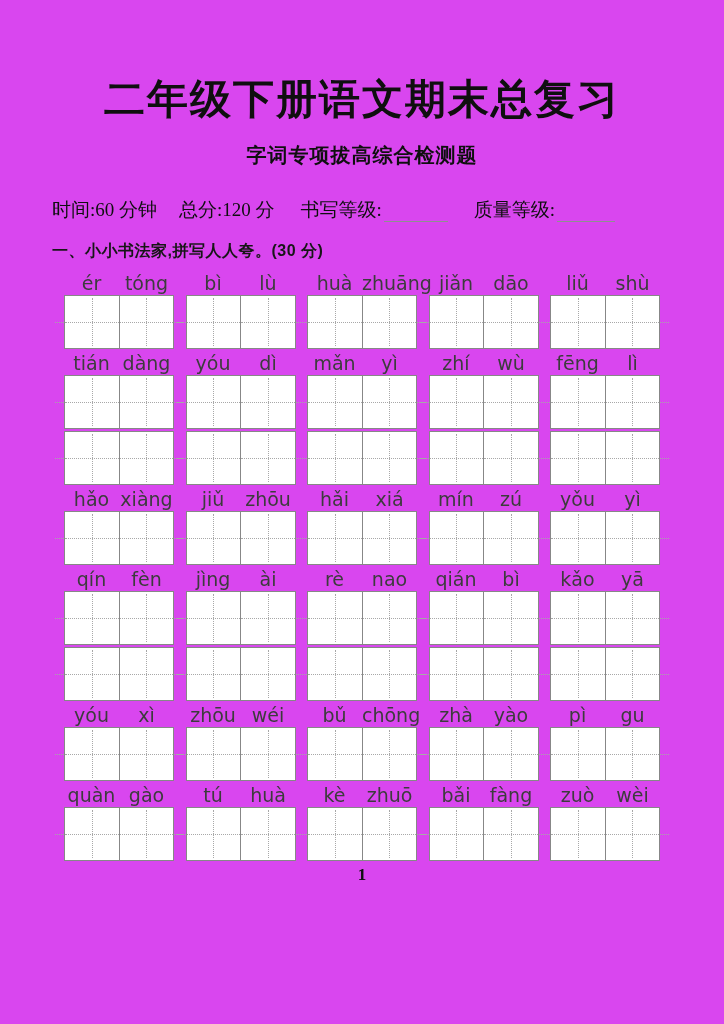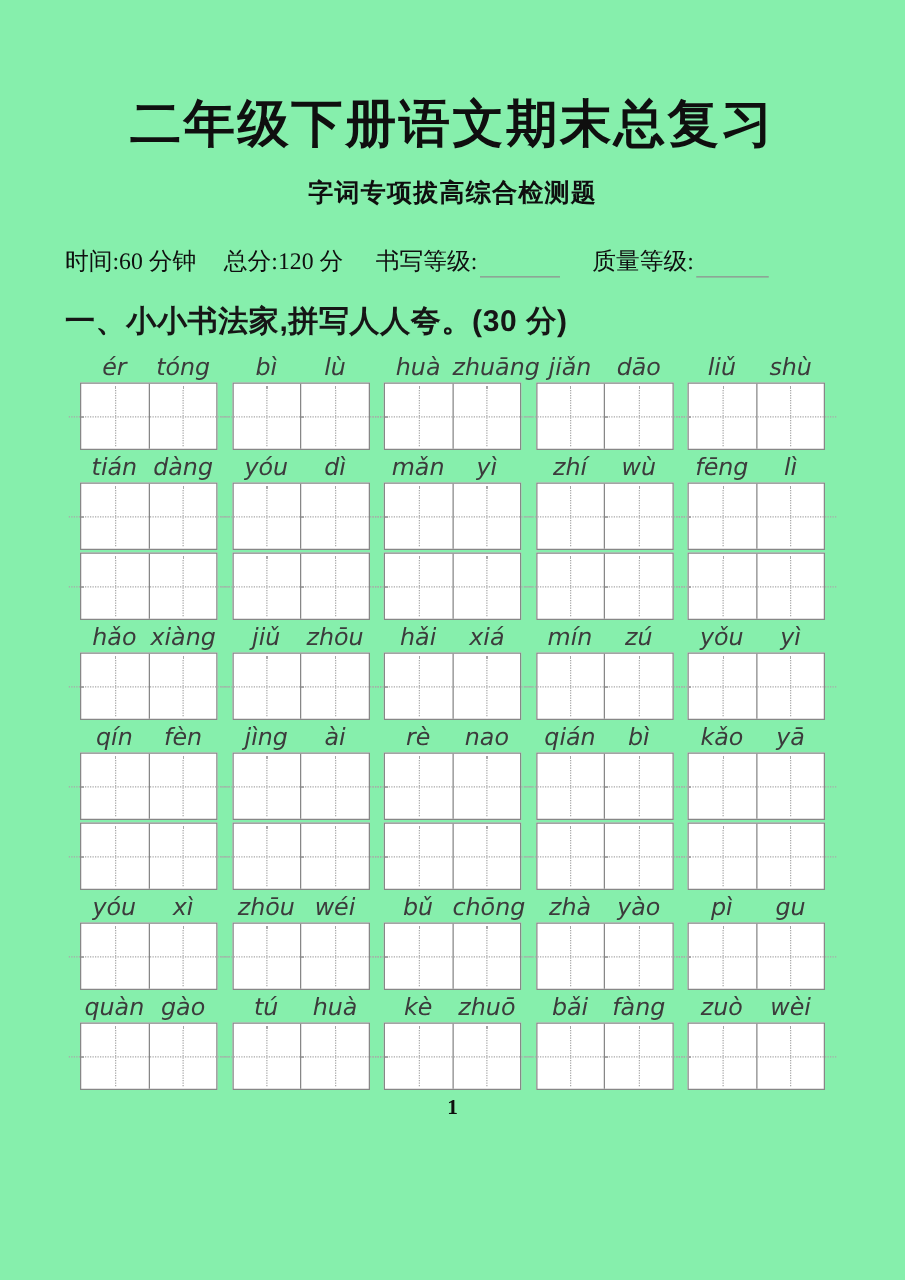--- a/index.html
+++ b/index.html
@@ -5,21 +5,21 @@
   html, body {
     margin: 0;
     padding: 0;
     background: #e8e8e8;
   }
   .page {
     position: relative;
     width: 724px;
     height: 1024px;
     margin: 0 auto;
-    background: #86efac;
+    background: #d946ef;
     overflow: hidden;
     font-family: "Liberation Serif", "DejaVu Serif", serif;
     color: #0f0f0f;
   }
   .title {
     margin: 0;
     padding-top: 76px;
     text-align: center;
     font-size: 41px;
     line-height: 1.15;
@@ -53,37 +53,36 @@
     display: inline-block;
     width: 64px;
     height: 16px;
     border-bottom: 1.5px solid #8f8f8f;
     margin-left: 2px;
     vertical-align: baseline;
   }
   .blank-line.short { width: 58px; }
   .section-heading {
     margin: 19px 0 0 52px;
-    font-size: 24px;
+    font-size: 16px;
     font-weight: bold;
     letter-spacing: 0.5px;
     font-family: "Liberation Sans", "DejaVu Sans", sans-serif;
     color: #161616;
   }
   .pinyin-grid {
     margin: 9px 0 0 64px;
     width: 596px;
   }
   .word-row { margin-bottom: 2px; }
   .pinyin-line {
     display: flex;
     justify-content: space-between;
     height: 24px;
     align-items: flex-end;
-    font-style: italic;
   }
   .pinyin-pair {
     width: 110px;
     display: flex;
   }
   .syl {
     width: 50%;
     text-align: center;
     font-family: "DejaVu Sans", "Liberation Sans", sans-serif;
     font-size: 19px;

